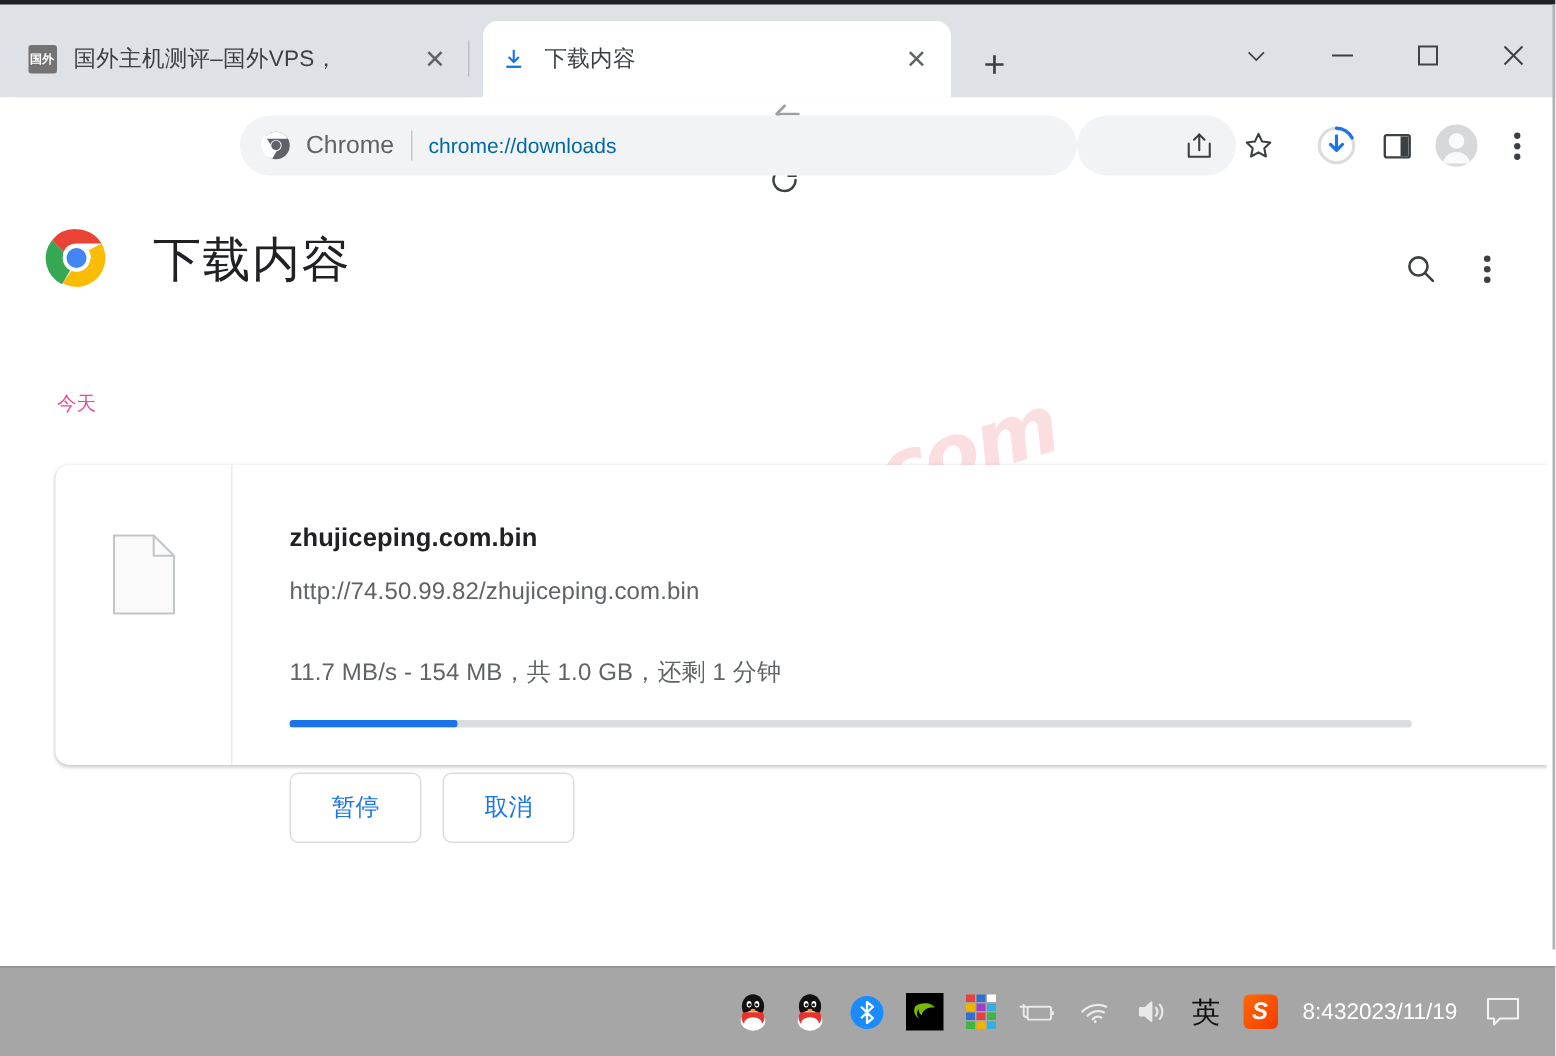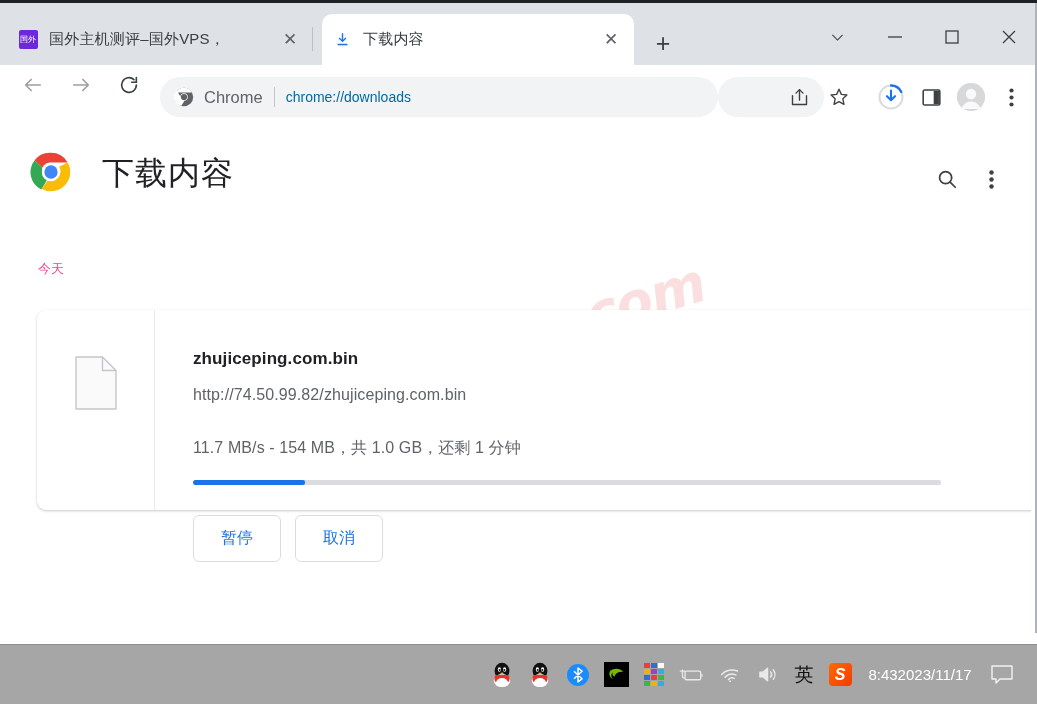--- a/index.html
+++ b/index.html
@@ -29,23 +29,23 @@
     content:""; position:absolute; right:0; top:13px; width:1px; height:24px;
     background:#bcc0c4;
   }
   .tab-active {
     left:322px; width:312px;
     background:#ffffff;
     border-radius:10px 10px 0 0;
   }
   .tab-favicon { width:20px; height:20px; flex:0 0 20px; margin-right:11px; display:flex; align-items:center; justify-content:center;}
   .favicon-red {
-    width:19px; height:19px; background:#6d28d9; border-radius:2px;
+    width:19px; height:19px; background:#737373; border-radius:2px;
     display:flex; align-items:center; justify-content:center;
-    color:#fff; font-size:8px; line-height:7px; font-weight:400;
+    color:#fff; font-size:8px; line-height:7px; font-weight:700;
     overflow:hidden; text-align:center;
   }
   .tab-title {
     font-size:15px; color:#3c4043; white-space:nowrap; overflow:hidden;
     flex:1 1 auto; letter-spacing:.2px;
   }
   .tab-close {
     width:26px; height:26px; flex:0 0 26px; border-radius:50%;
     display:flex; align-items:center; justify-content:center;
     color:#5f6368; font-size:17px; font-weight:300; cursor:pointer;
@@ -58,21 +58,21 @@
   }
 
   
   .wincontrols { position:absolute; right:0; top:3px; height:62px; display:flex; }
   .wc { width:57px; height:62px; display:flex; align-items:center; justify-content:center; cursor:pointer; }
   .wc svg { display:block; }
 
   
   .toolbar {
     position:absolute; left:0; top:65px; width:1037px; height:64px;
-    background:#ffffff; display:flex; align-items:flex-start;
+    background:#ffffff; display:flex; align-items:center;flex-direction:column;
   }
   .navbtn {
     width:40px;height:40px;border-radius:50%;
     display:flex;align-items:center;justify-content:center; cursor:pointer;
     color:#5f6368;
   }
   .omnibox {
     position:absolute; left:160px; top:12px; width:558px; height:40px;
     background:#f1f3f4; border-radius:20px; display:flex; align-items:center;
     padding-left:14px; cursor:text;
@@ -467,21 +467,21 @@
       <div class="tray-item" style="width:34px">
         <span class="ime">英</span>
       </div>
 
       <div class="tray-item">
         <span class="sogou">S</span>
       </div>
 
       <div class="clock">
         <span>8:43</span>
-        <span>2023/11/17</span>
+        <span>2023/11/19</span>
       </div>
 
       <div class="notif">
         <svg width="26" height="22" viewBox="0 0 26 22" fill="none" stroke="#f2f2f2" stroke-width="1.4" stroke-linejoin="round">
           <path d="M3 2h20v13H11l-4 4v-4H3z"></path>
         </svg>
       </div>
     </div>
   </div>
 

